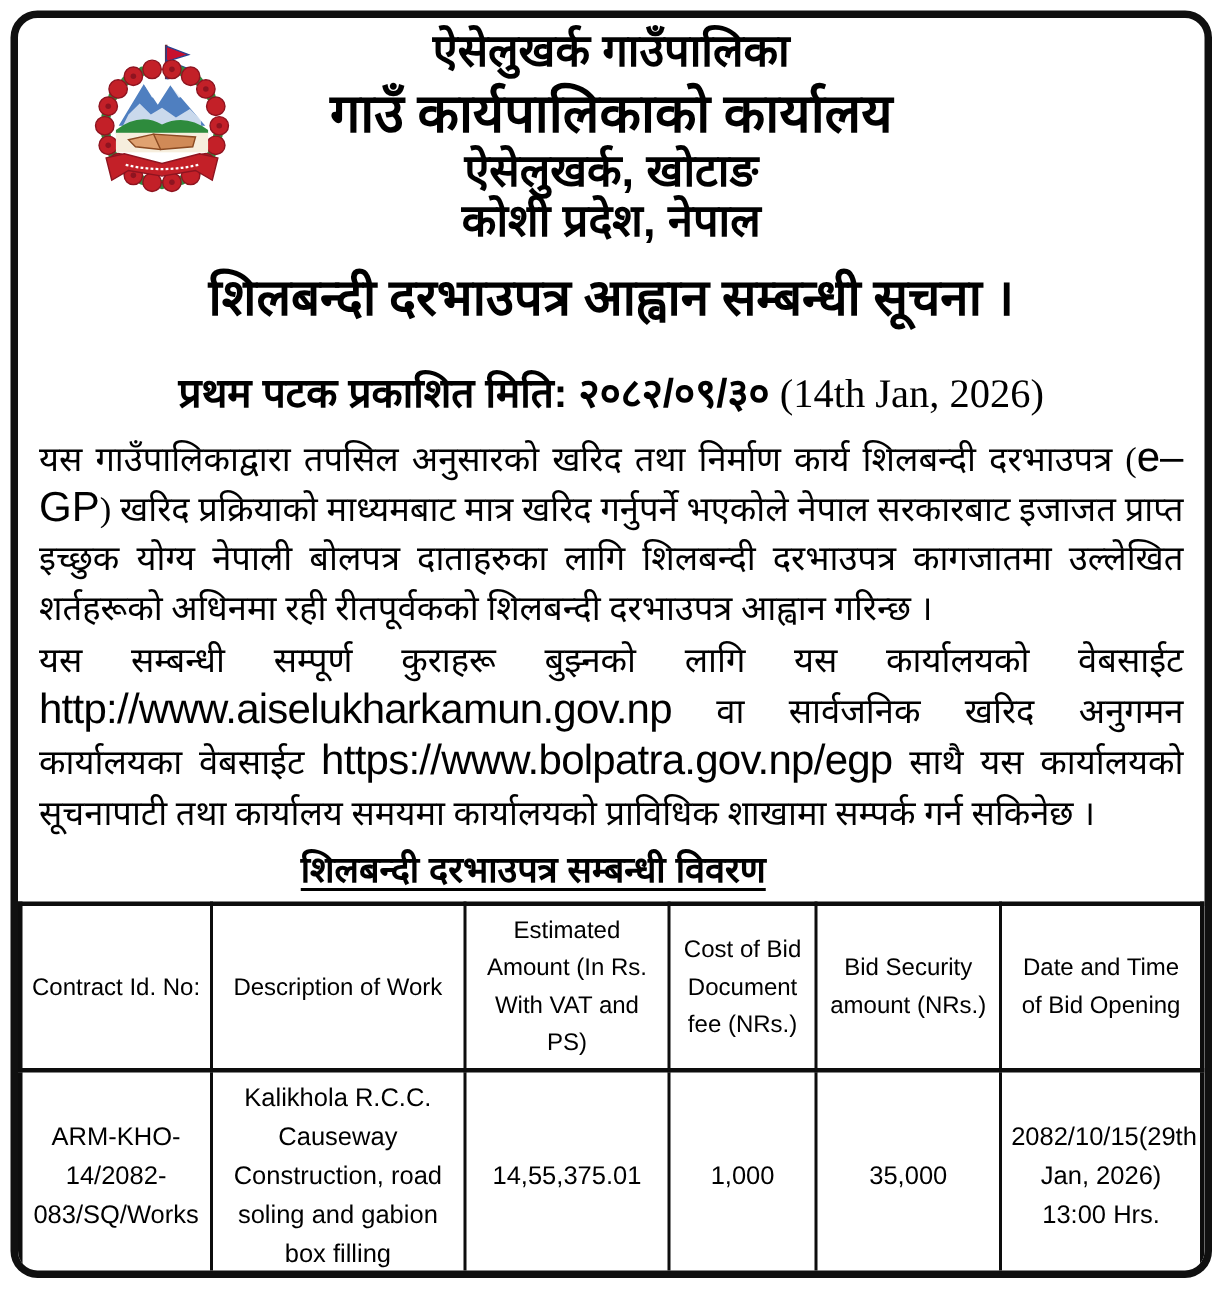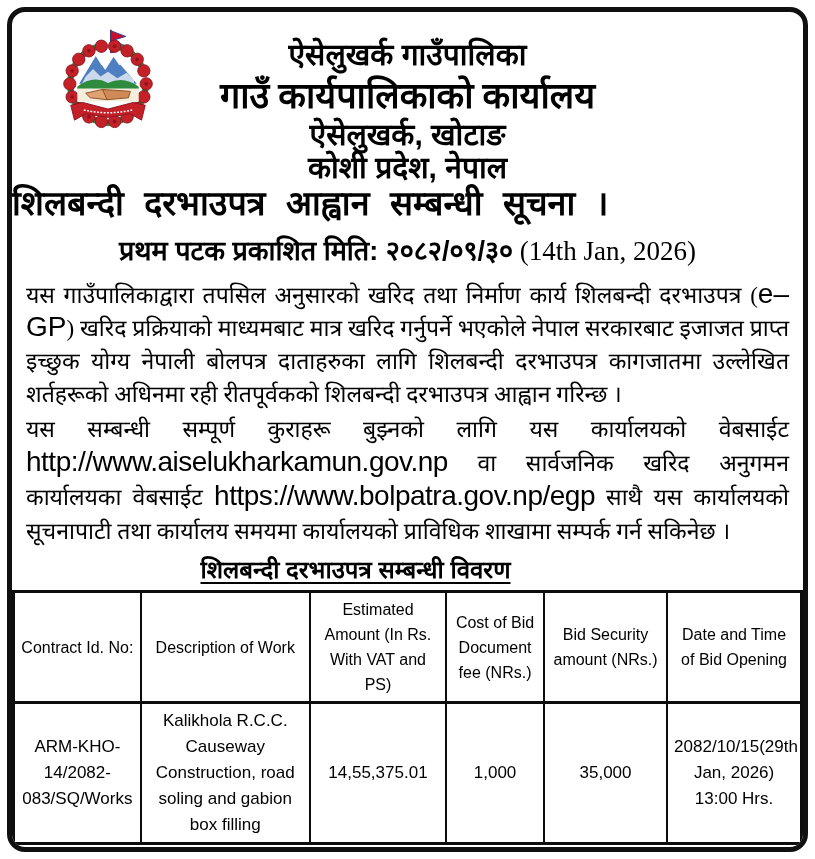--- a/index.html
+++ b/index.html
@@ -7,31 +7,31 @@
   body {
     width:815px; height:859px; position:relative;
     font-family:"Liberation Serif", serif; color:#000;
   }
   .doc {
     position:absolute; left:7px; top:7px; width:801px; height:845px;
     border:5px solid #101010; border-radius:18px; overflow:hidden;
     display:flex; flex-direction:column; background:#fff;
   }
   
-  .hdr { position:relative; text-align:center; padding-top:24px; }
+  .hdr { position:relative; text-align:center; padding-top:4px; }
   .emblem { position:absolute; left:40px; top:16px; width:112px; height:108px; }
   .hdr-l1 { font-family:"Liberation Sans", sans-serif; font-weight:bold; font-size:30px; line-height:38px; }
   .hdr-l2 { font-family:Liberation Serif, serif; font-weight:bold; font-size:36px; line-height:44px; }
   .hdr-l3, .hdr-l4 { font-family:"Liberation Sans", sans-serif; font-weight:bold; font-size:30px; line-height:33px; }
   
   .title {
-    text-align:left; font-family:Liberation Mono, monospace;
-    font-weight:bold; font-size:34px; line-height:44px; 
+    text-align:center; font-family:Liberation Serif, serif;
+    font-weight:bold; font-size:34px; line-height:44px; margin-top:14px;
   }
-  .subtitle { text-align:center; font-size:27px; line-height:36px; margin-top:5px; }
+  .subtitle { text-align:center; font-size:27px; line-height:36px; margin-top:22px; }
   .subtitle .np { font-family:"Liberation Sans", sans-serif; font-weight:bold; }
   .subtitle .en { font-family:"Liberation Serif", serif; font-weight:normal; }
   
   .para {
     margin:10px 14px 0 14px; font-size:23px; line-height:33px;
     text-align:justify; text-justify:inter-word;
   }
   .para.second { margin-top:2px; line-height:34px; }
   .egp { font-family:"Liberation Sans", sans-serif; font-size:28px; line-height:1; }
   .url { font-family:"Liberation Sans", sans-serif; font-size:28px; line-height:1; letter-spacing:-0.5px; }

